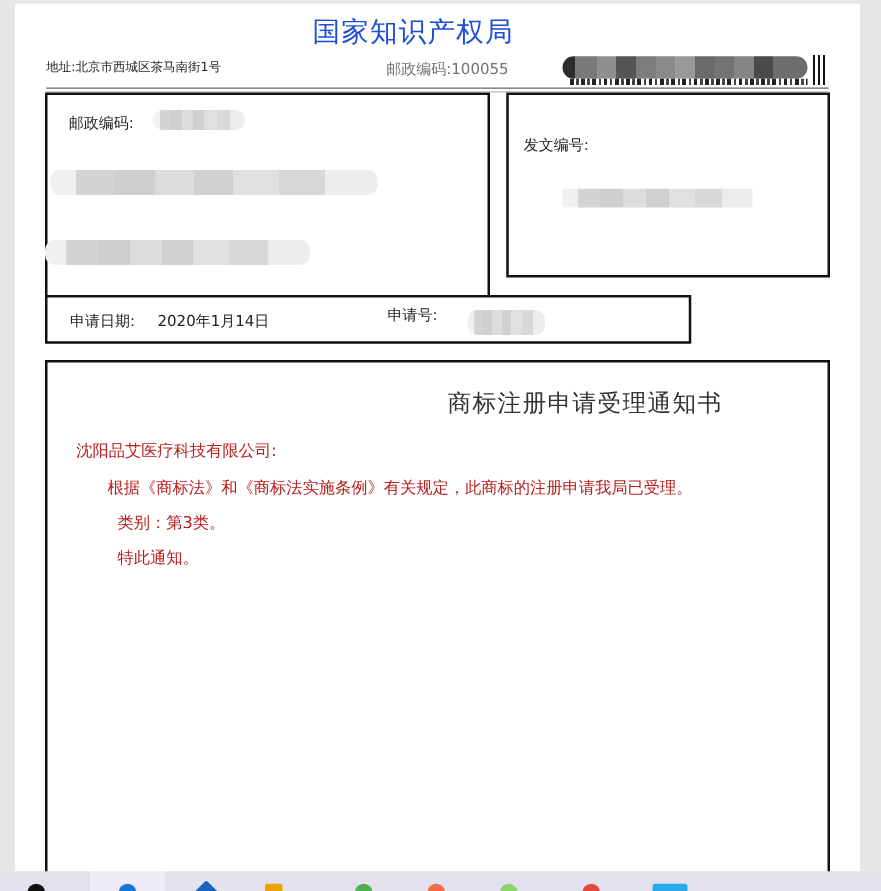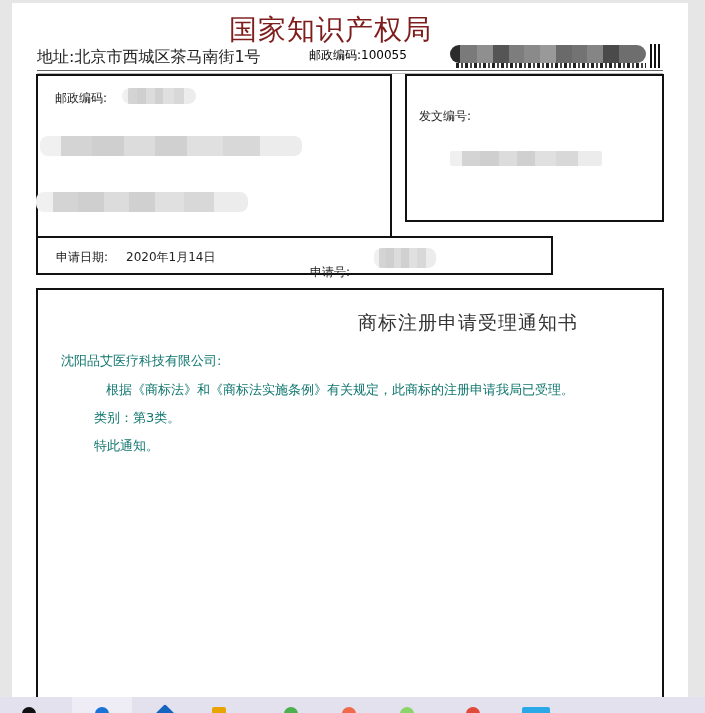--- a/index.html
+++ b/index.html
@@ -22,37 +22,37 @@
     width: 676px;
     height: 710px;
     background: #ffffff;
   }
   .agency-title {
     position: absolute;
     left: 0;
     width: 637px;
     top: 8px;
     text-align: center;
-    font-size: 28px;
-    color: #7f1d1d;
+    font-size: 22px;
+    color: #1d4ed8;
     letter-spacing: 1px;
   }
   .addr {
     position: absolute;
     left: 25px;
     top: 44px;
-    font-size: 16px;
+    font-size: 10px;
     color: #222;
   }
   .postcode-header {
     position: absolute;
     left: 297px;
     top: 44px;
     font-size: 12px;
-    color: #000000;
+    color: #737373;
   }
   .barcode {
     position: absolute;
     left: 438px;
     top: 40px;
     width: 212px;
     height: 26px;
   }
   .barcode .blur {
     position: absolute;
@@ -122,21 +122,21 @@
     width: 540px;
     top: 20px;
     text-align: right;
     font-size: 19px;
     color: #333;
     letter-spacing: 1px;
   }
   .notice-line {
     position: absolute;
     font-size: 13px;
-    color: #0f766e;
+    color: #b91c1c;
   }
   .taskbar {
     position: absolute;
     left: 0;
     top: 697px;
     width: 705px;
     height: 16px;
     background: #e4e1ee;
   }
   .tb-active {
@@ -178,28 +178,28 @@
   </div>
 
   <div class="box box-docno">
     <span class="label" style="left:12px; top:32px;">发文编号:</span>
     <span class="redact" style="left:43px; top:75px; width:152px; height:15px; border-radius:2px;"></span>
   </div>
 
   <div class="box box-dates">
     <span class="label" style="left:18px; top:11px;">申请日期:</span>
     <span class="label" style="left:88px; top:11px;text-align:right;">2020年1月14日</span>
-    <span class="label" style="left:272px; top:26px;">申请号:</span>
+    <span class="label" style="left:272px; top:6px;">申请号:</span>
     <span class="redact" style="left:336px; top:10px; width:62px; height:20px;"></span>
   </div>
 
   <div class="box box-notice">
     <div class="notice-title">商标注册申请受理通知书</div>
     <div class="notice-line" style="left:23px; top:62px;">沈阳品艾医疗科技有限公司:</div>
-    <div class="notice-line" style="left:68px; top:91px;">根据《商标法》和《商标法实施条例》有关规定，此商标的注册申请我局已受理。</div>
+    <div class="notice-line" style="left:48px; top:91px;">根据《商标法》和《商标法实施条例》有关规定，此商标的注册申请我局已受理。</div>
     <div class="notice-line" style="left:56px; top:119px;">类别：第3类。</div>
     <div class="notice-line" style="left:56px; top:147px;font-family:Liberation Mono, monospace;">特此通知。</div>
   </div>
 </div>
 
 <div class="taskbar">
   <div class="tb-active"></div>
   <span class="tb-icon" style="left:22px; background:#111;"></span>
   <span class="tb-icon" style="left:95px; background:#1a73d9;"></span>
   <span class="tb-icon" style="left:158px; background:#1565c0; border-radius:2px; transform:rotate(45deg);"></span>

